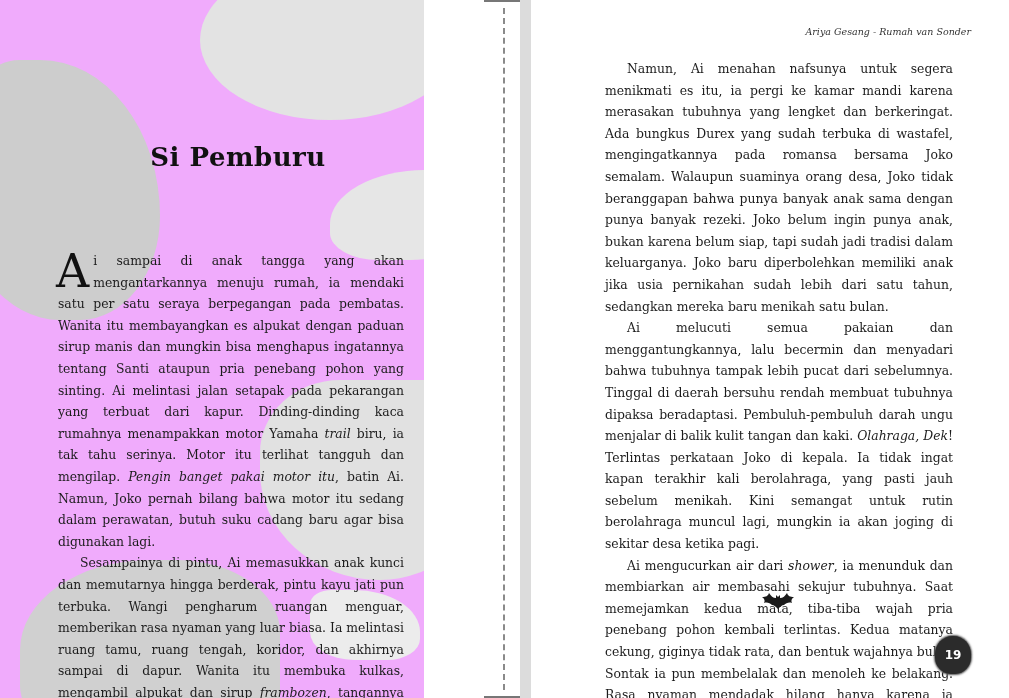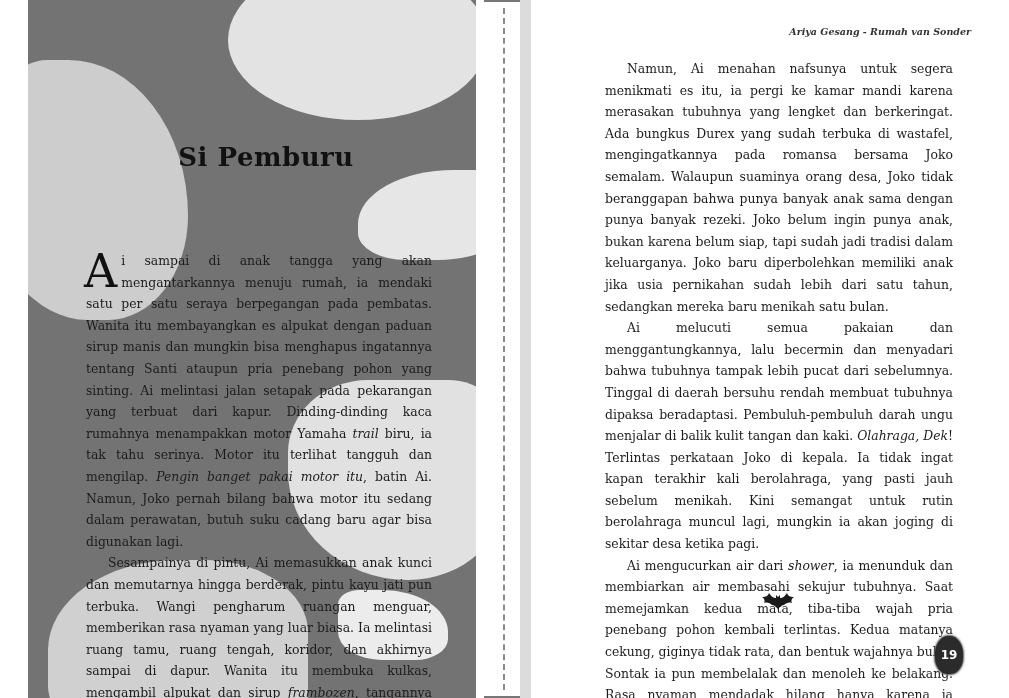--- a/index.html
+++ b/index.html
@@ -1,34 +1,34 @@
 <!DOCTYPE html>
 <html><head>
 <meta charset="utf-8">
 <style>
   html, body { margin: 0; padding: 0; }
   body { width: 1009px; height: 698px; position: relative; overflow: hidden; background: #ffffff; font-family: "DejaVu Serif", serif; }
-  .left-page { position: absolute; left: 0; top: 0; width: 502px; height: 698px; background: #737373; overflow: hidden; margin-left: 28px; }
+  .left-page { position: absolute; left: 0; top: 0; width: 424px; height: 698px; background: #f0abfc; overflow: hidden; }
   .tex { position: absolute; border-radius: 50%; }
   .gutter { position: absolute; left: 476px; top: 0; width: 44px; height: 698px; background: #ffffff; }
   .gutter-line { position: absolute; left: 27px; top: 8px; bottom: 8px; width: 0; border-left: 2px dashed #8a8a8a; }
   .gutter-cap-top { position: absolute; left: 8px; top: 0; width: 40px; height: 2px; background: #777; }
   .gutter-cap-bottom { position: absolute; left: 8px; bottom: 0; width: 40px; height: 2px; background: #777; }
   .right-strip { position: absolute; left: 520px; top: 0; width: 11px; height: 698px; background: #dcdcdc; }
   .right-page { position: absolute; left: 531px; top: 0; width: 478px; height: 698px; background: #ffffff; }
   .chapter-title { position: absolute; left: 0; width: 476px; top: 125px; text-align: center; font-family: "DejaVu Serif", serif; font-weight: bold; font-size: 26px; color: #111; letter-spacing: 0.5px; }
   .text-block { position: absolute; font-family: "DejaVu Serif", serif; font-size: 12.4px; line-height: 21.6px; color: #1c1c1c; text-align: justify; }
   .left-text { left: 58px; top: 250px; width: 346px; }
   .right-text { left: 605px; top: 58px; width: 348px; }
   .para { margin: 0; text-indent: 22px; }
   .para.noindent { text-indent: 0; }
   .dropcap { float: left; font-size: 46px; line-height: 38px; margin: 2px 4px 0 -2px; font-weight: normal; color: #111; }
-  .header-run { position: absolute; right: 38px; top: 26px; font-family: "DejaVu Serif", serif; font-style: italic; font-size: 9.5px; color: #333; font-weight: bold; }
+  .header-run { position: absolute; right: 38px; top: 26px; font-family: "DejaVu Serif", serif; font-style: italic; font-size: 9.5px; color: #333; }
   .bat { position: absolute; left: 760px; top: 592px; width: 36px; height: 18px; }
-  .page-num-badge { position: absolute; left: 935px; top: 636px; width: 28px; height: 38px; background: #2b2b2b; border-radius: 48% 48% 44% 44%; box-shadow: 0 0 2px 1px #555; color: #fff; font-family: "DejaVu Sans", sans-serif; font-weight: bold; font-size: 12px; display: flex; align-items: center; justify-content: center; }
+  .page-num-badge { position: absolute; left: 935px; top: 636px; width: 36px; height: 38px; background: #2b2b2b; border-radius: 48% 48% 44% 44%; box-shadow: 0 0 2px 1px #555; color: #fff; font-family: "DejaVu Sans", sans-serif; font-weight: bold; font-size: 12px; display: flex; align-items: center; justify-content: center; }
 </style>
 </head>
 <body>
 
 <div class="left-page">
 
   <div class="tex" style="left:-40px;top:60px;width:200px;height:260px;background:#cdcdcd;border-radius:30% 60% 40% 50%;"></div>
   <div class="tex" style="left:200px;top:-40px;width:260px;height:160px;background:#e3e3e3;"></div>
   <div class="tex" style="left:260px;top:380px;width:220px;height:200px;background:#e1e1e1;border-radius:40% 30% 50% 60%;"></div>
   <div class="tex" style="left:20px;top:560px;width:260px;height:180px;background:#d0d0d0;border-radius:50% 40% 20% 30%;"></div>

